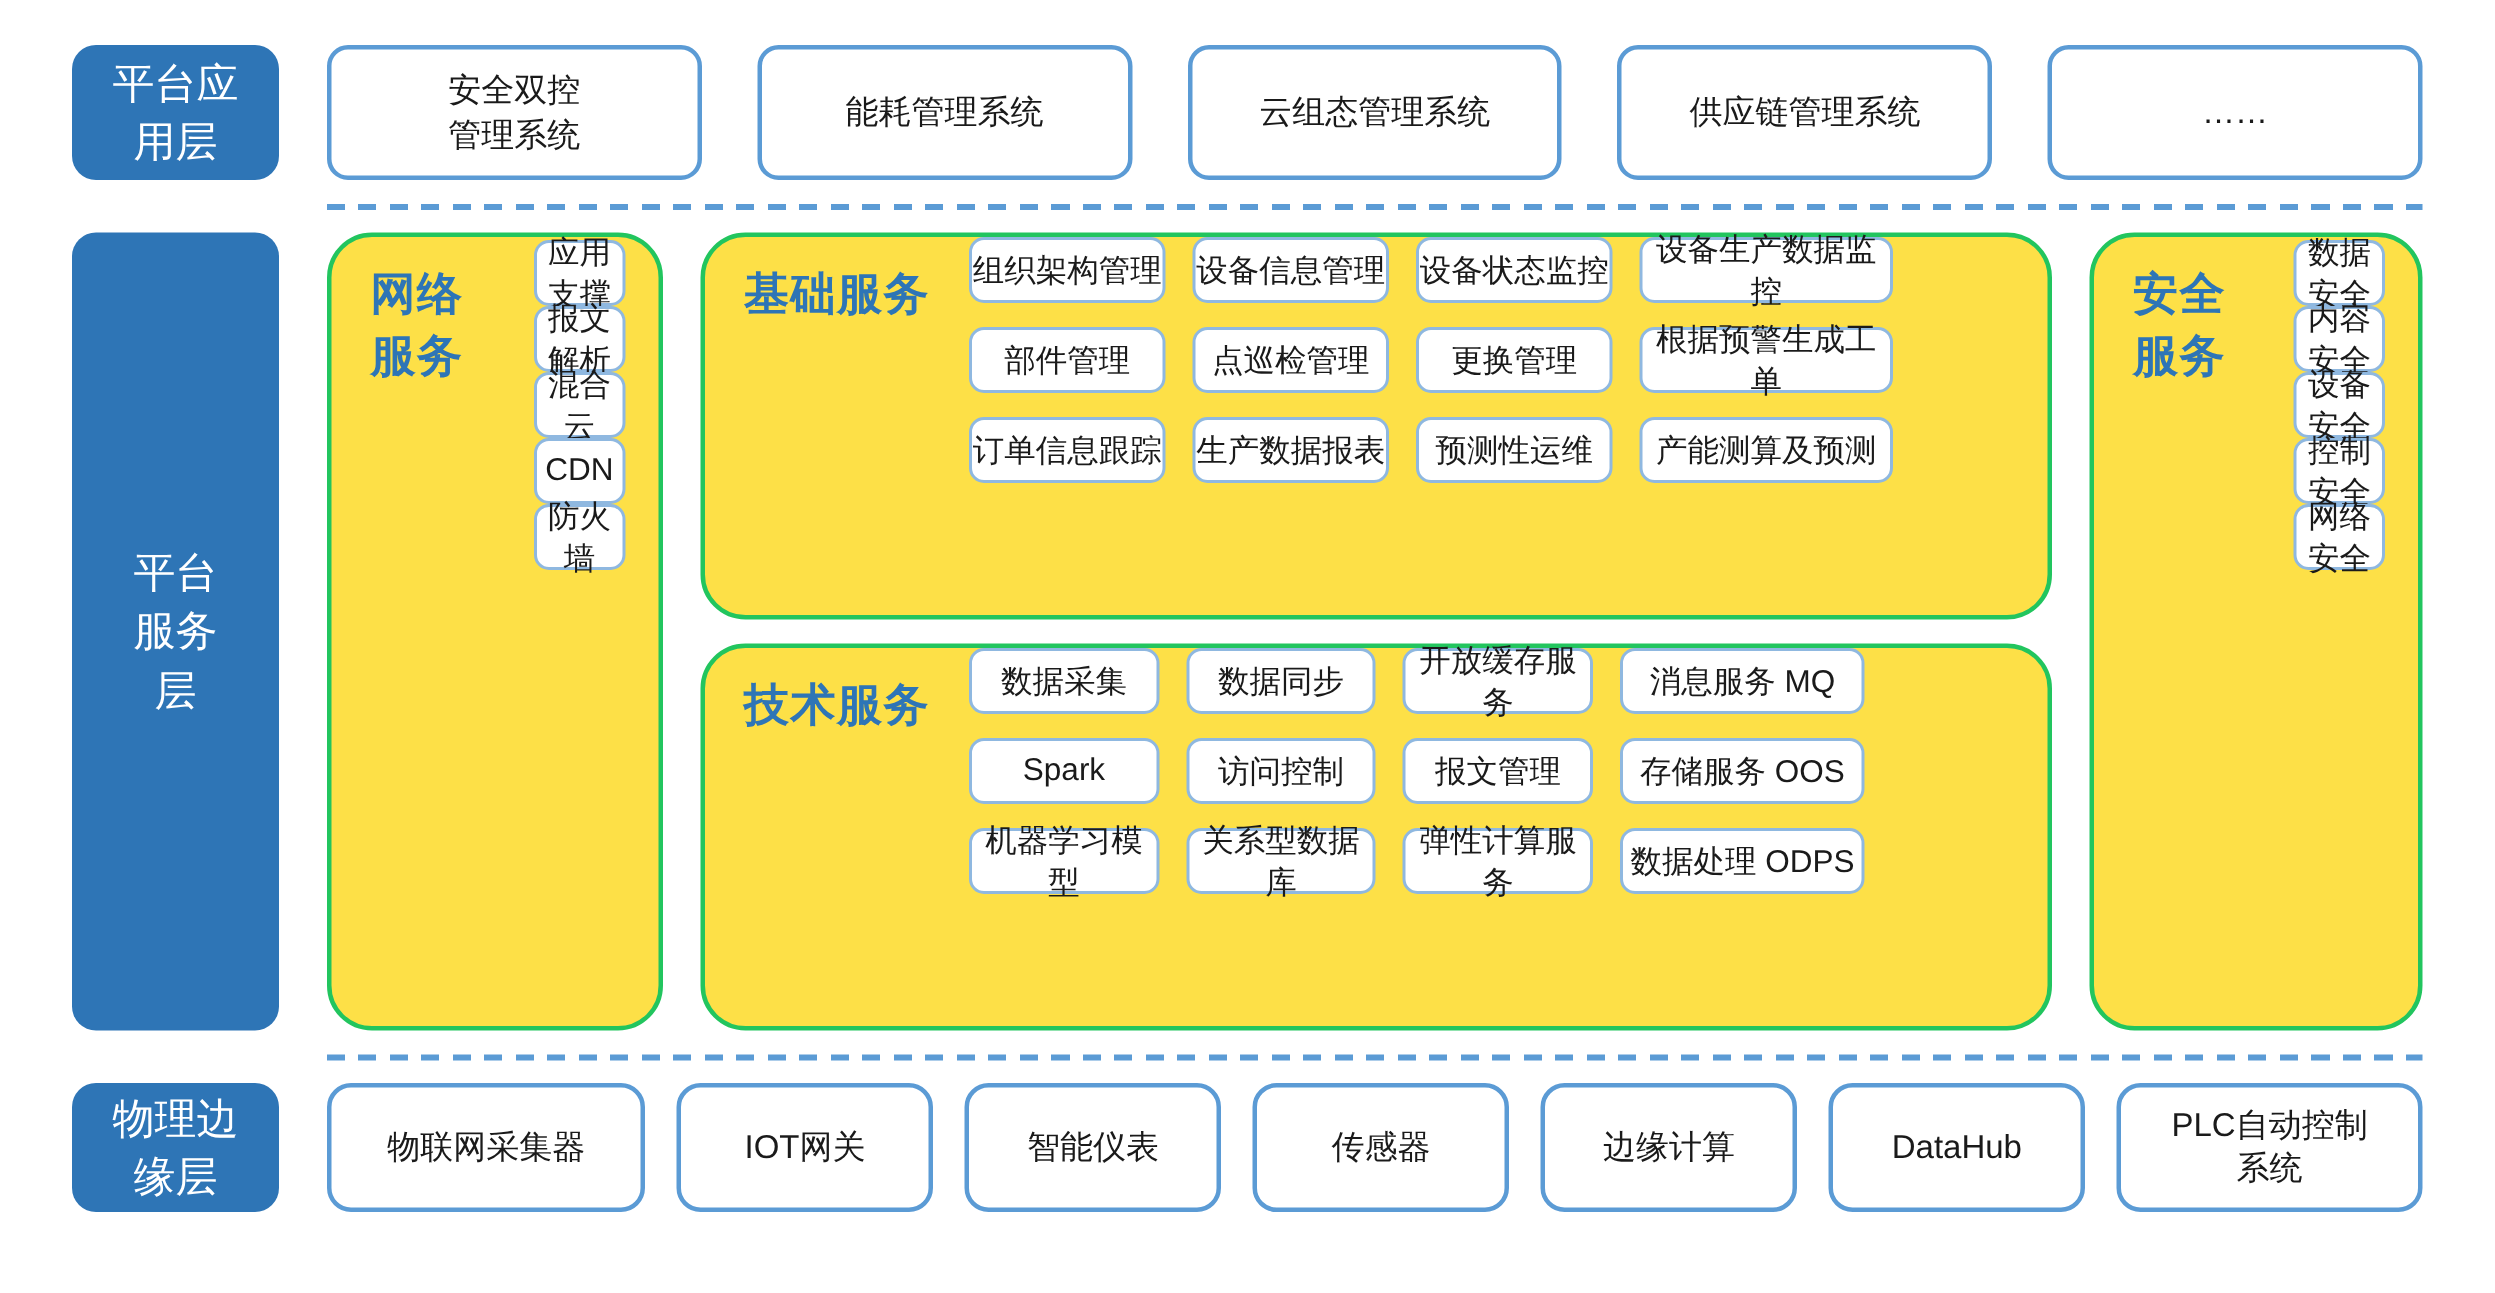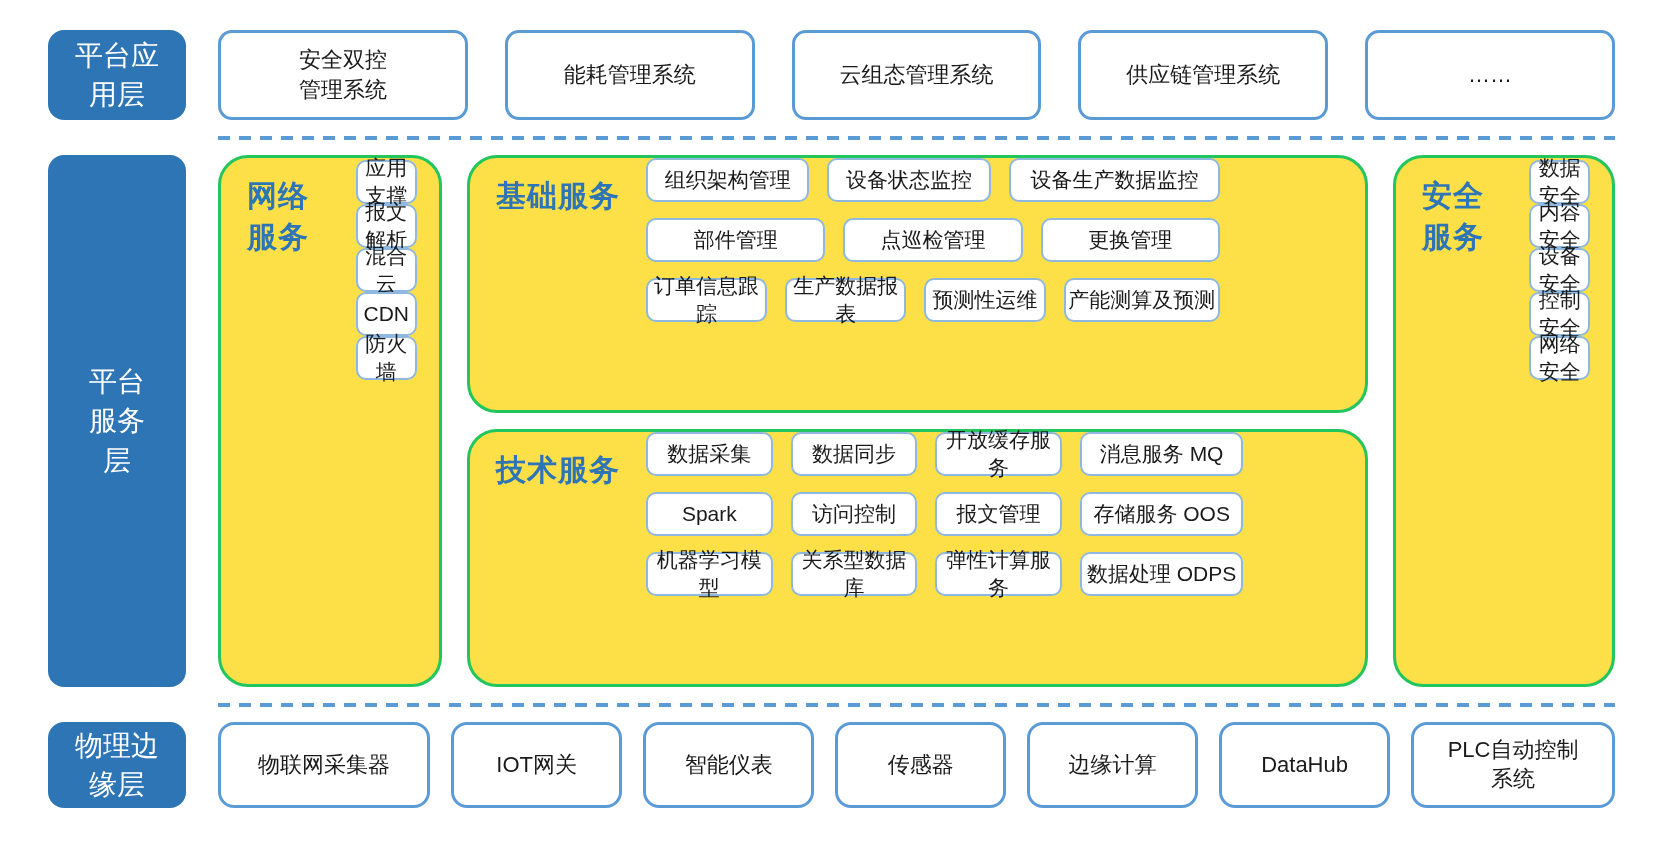--- a/index.html
+++ b/index.html
@@ -148,27 +148,29 @@
           <div class="box">防火墙</div>
         </div>
       </div>
 
       <div class="center-col">
         <div class="panel">
           <div class="panel-title">基础服务</div>
           <div class="grid-area">
             <div class="grid-row">
               <div class="box">组织架构管理</div>
+              <div class="box">设备信息管理</div>
               <div class="box">设备状态监控</div>
               <div class="box wide">设备生产数据监控</div>
             </div>
             <div class="grid-row">
               <div class="box">部件管理</div>
               <div class="box">点巡检管理</div>
               <div class="box">更换管理</div>
+              <div class="box wide">根据预警生成工单</div>
             </div>
             <div class="grid-row">
               <div class="box">订单信息跟踪</div>
               <div class="box">生产数据报表</div>
               <div class="box">预测性运维</div>
               <div class="box wide">产能测算及预测</div>
             </div>
           </div>
         </div>
 

